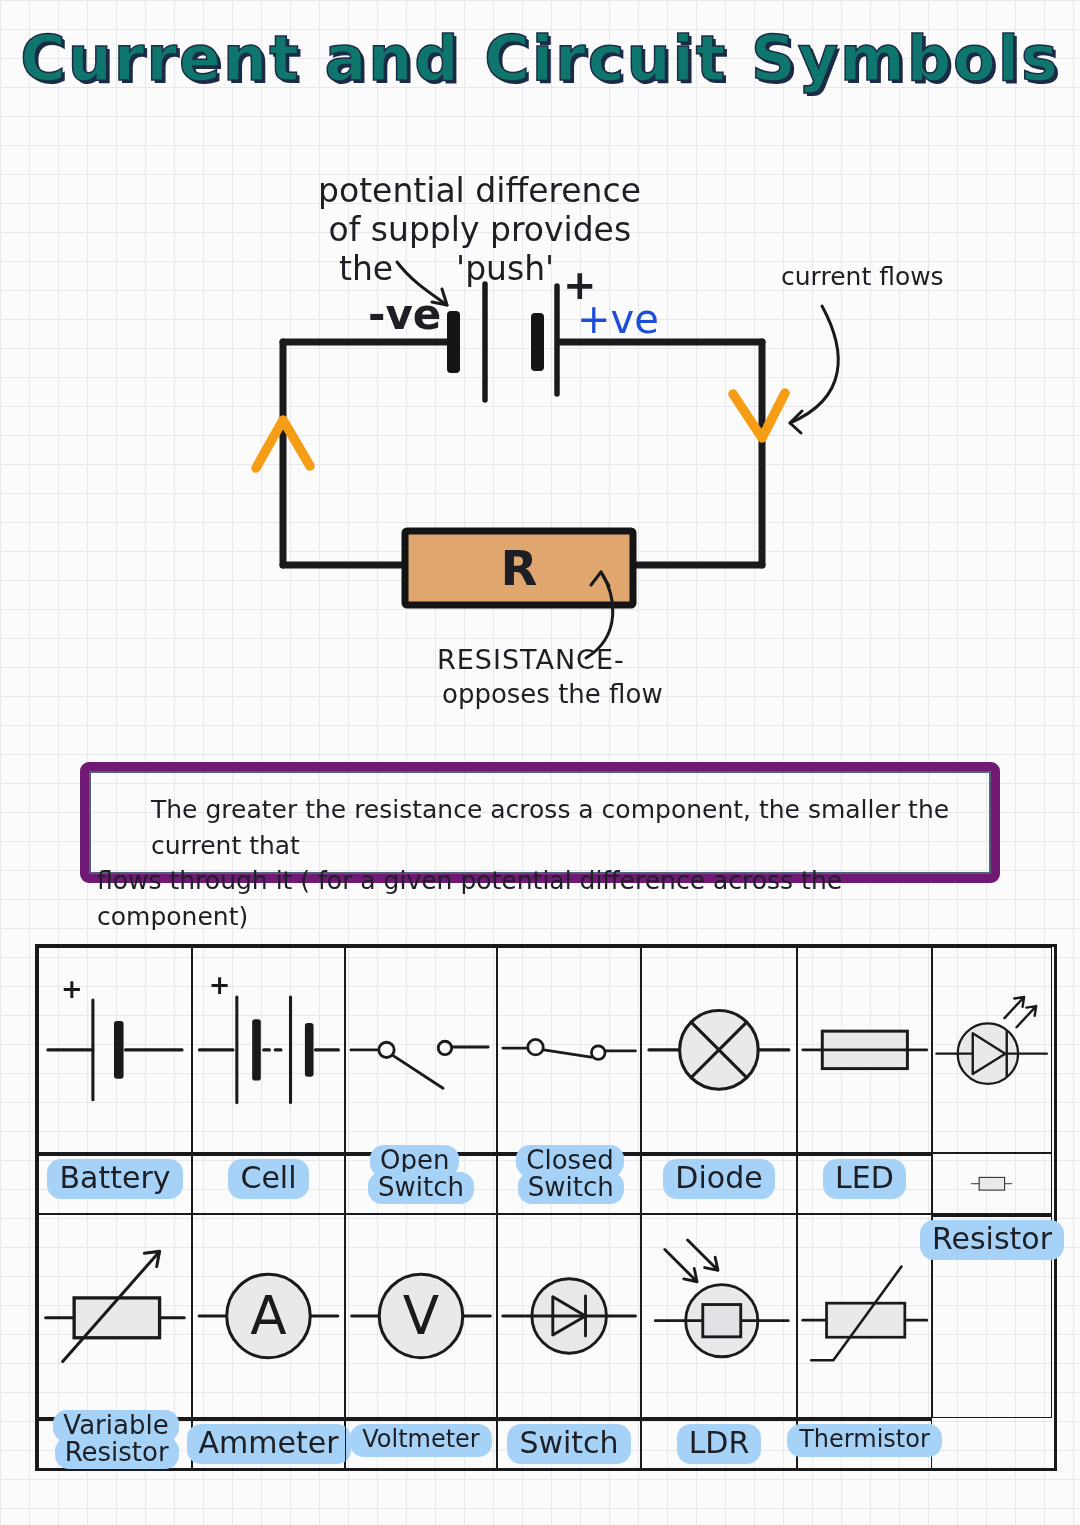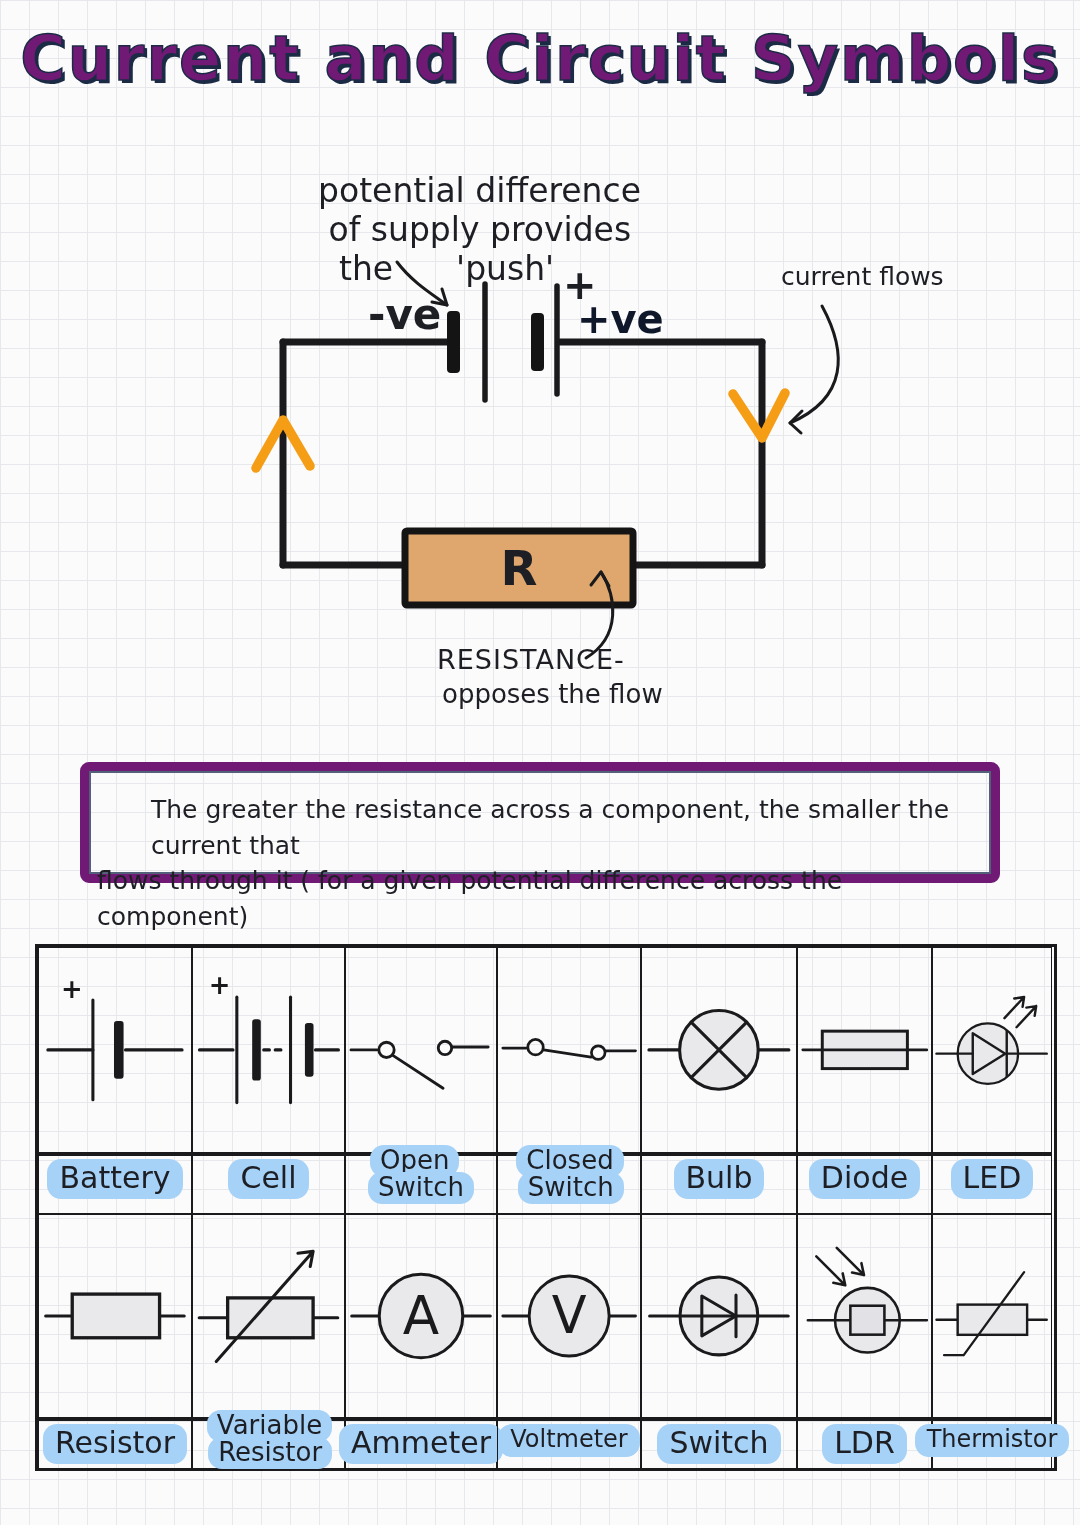--- a/index.html
+++ b/index.html
@@ -10,30 +10,30 @@
     background-image:
       linear-gradient(to right,#e6e8ec 1px,transparent 1px),
       linear-gradient(to bottom,#e6e8ec 1px,transparent 1px);
     background-size:29px 29px;
   }
   .abs{position:absolute;}
   
   .title{
     top:22px;left:0;width:1080px;text-align:center;
     font-size:62px;font-weight:bold;letter-spacing:2px;
-    color:#701a75;
+    color:#0f766e;
     -webkit-text-stroke:1.5px #1c2b45;
     text-shadow:3px 3px 0 #1c2b45;
   }
   
   .hand{font-size:33px;line-height:1.18;white-space:pre;}
   .pd-note{top:172px;left:318px;}
   .neg{top:290px;left:368px;font-size:42px;font-weight:bold;}
   .plus{top:262px;left:563px;font-size:40px;font-weight:bold;}
-  .pos{top:296px;left:577px;font-size:40px;font-weight:bold;color:#0f172a;}
+  .pos{top:296px;left:577px;font-size:40px;font-weight:normal;color:#1d4ed8;}
   .current-note{top:262px;left:781px;font-size:25px;}
   .r-label{top:531px;left:405px;width:228px;height:74px;display:flex;
     align-items:center;justify-content:center;font-size:48px;font-weight:bold;}
   .res1{top:644px;left:437px;font-size:27px;letter-spacing:1px;}
   .res2{top:679px;left:442px;font-size:26px;}
   
   .note-box{
     top:762px;left:80px;width:920px;height:121px;box-sizing:border-box;
     border:9px solid #701a75;border-radius:9px;
     box-shadow:inset 0 0 0 2px #53607a;
@@ -216,23 +216,20 @@
       <span class="hl b">Switch</span>
     </span>
   </div>
   <div class="cell label-cell">
     <span class="two-line">
       <span class="hl t">Closed</span>
       <span class="hl b">Switch</span>
     </span>
   </div>
   <div class="cell label-cell">
-    <span class="hl">Bulb</span>
-  </div>
-  <div class="cell label-cell">
     <span class="hl">Diode</span>
   </div>
   <div class="cell label-cell">
     <span class="hl">LED</span>
   </div>
 
   <div class="cell">
     <svg class="sym" viewBox="0 0 150 200">
       <g class="ink" stroke-width="3.2">
           <path d="M2,100 H30"></path>

